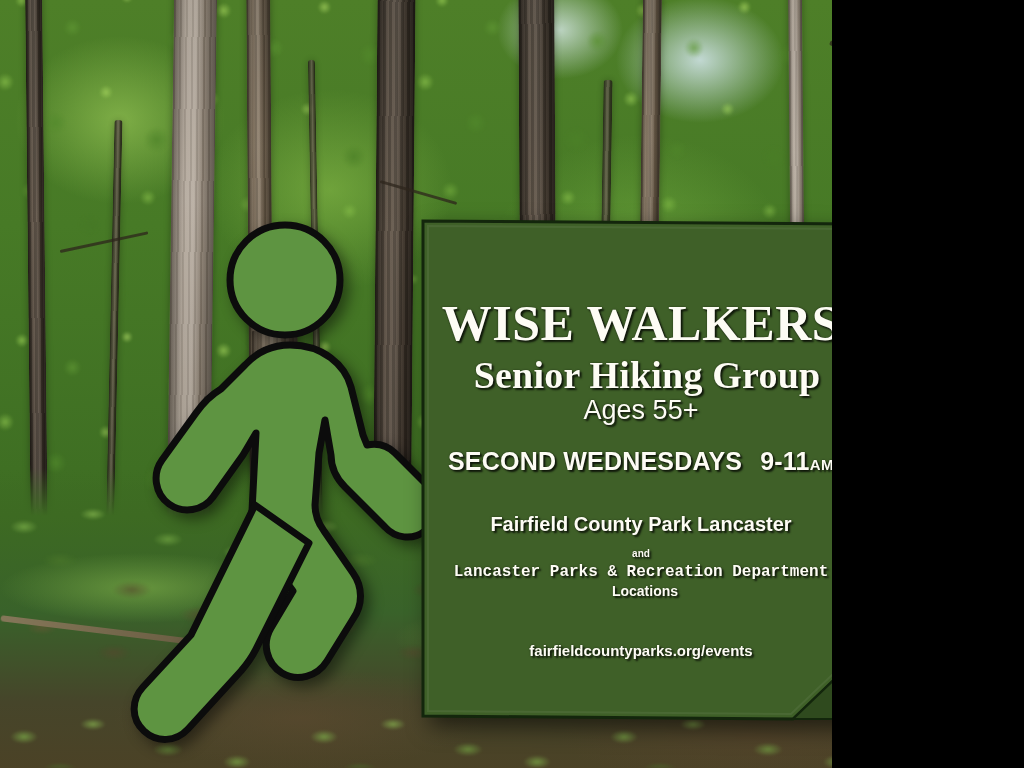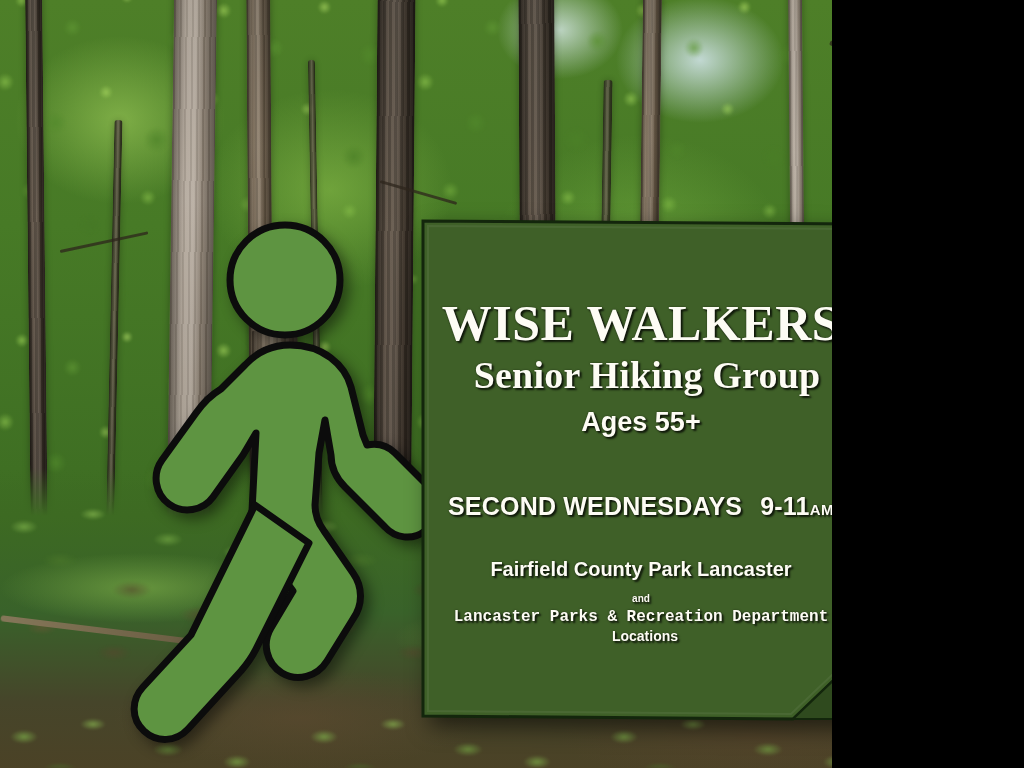--- a/index.html
+++ b/index.html
@@ -207,29 +207,28 @@
   .t-sub {
     font-family: "Liberation Serif", serif;
     font-weight: bold;
     font-size: 38px;
     margin-top: 7px;
     letter-spacing: .2px;
     padding-left: 12px;
   }
   .t-ages {
     font-family: "Liberation Sans", sans-serif;
-    font-weight: bold;
+    font-weight: normal;
     font-size: 27px;
-    margin-top: 12px;
   }
   .t-when {
     font-family: "Liberation Sans", sans-serif;
     font-weight: bold;
     font-size: 25px;
-    margin-top: 57px;
+    margin-top: 24px;
     letter-spacing: .2px;
   }
   .t-when .ampm {
     font-size: 15px;
     letter-spacing: .5px;
   }
   .t-when .gap { display: inline-block; width: 18px; }
   .t-org1 {
     font-family: "Liberation Sans", sans-serif;
     font-weight: bold;
@@ -377,16 +376,17 @@
 
       <div class="txt t-when">
         <span>SECOND WEDNESDAYS</span><span class="gap"></span><span>9-11</span><span class="ampm">AM</span>
       </div>
 
       <div class="txt t-org1">Fairfield County Park Lancaster</div>
       <div class="txt t-and">and</div>
       <div class="txt t-org2">Lancaster Parks &amp; Recreation Department</div>
       <div class="txt t-locations">Locations</div>
 
+      <div class="txt t-url">fairfieldcountyparks.org/events</div>
     </div>
   </div>
 
 </div>
 
 </body></html>

